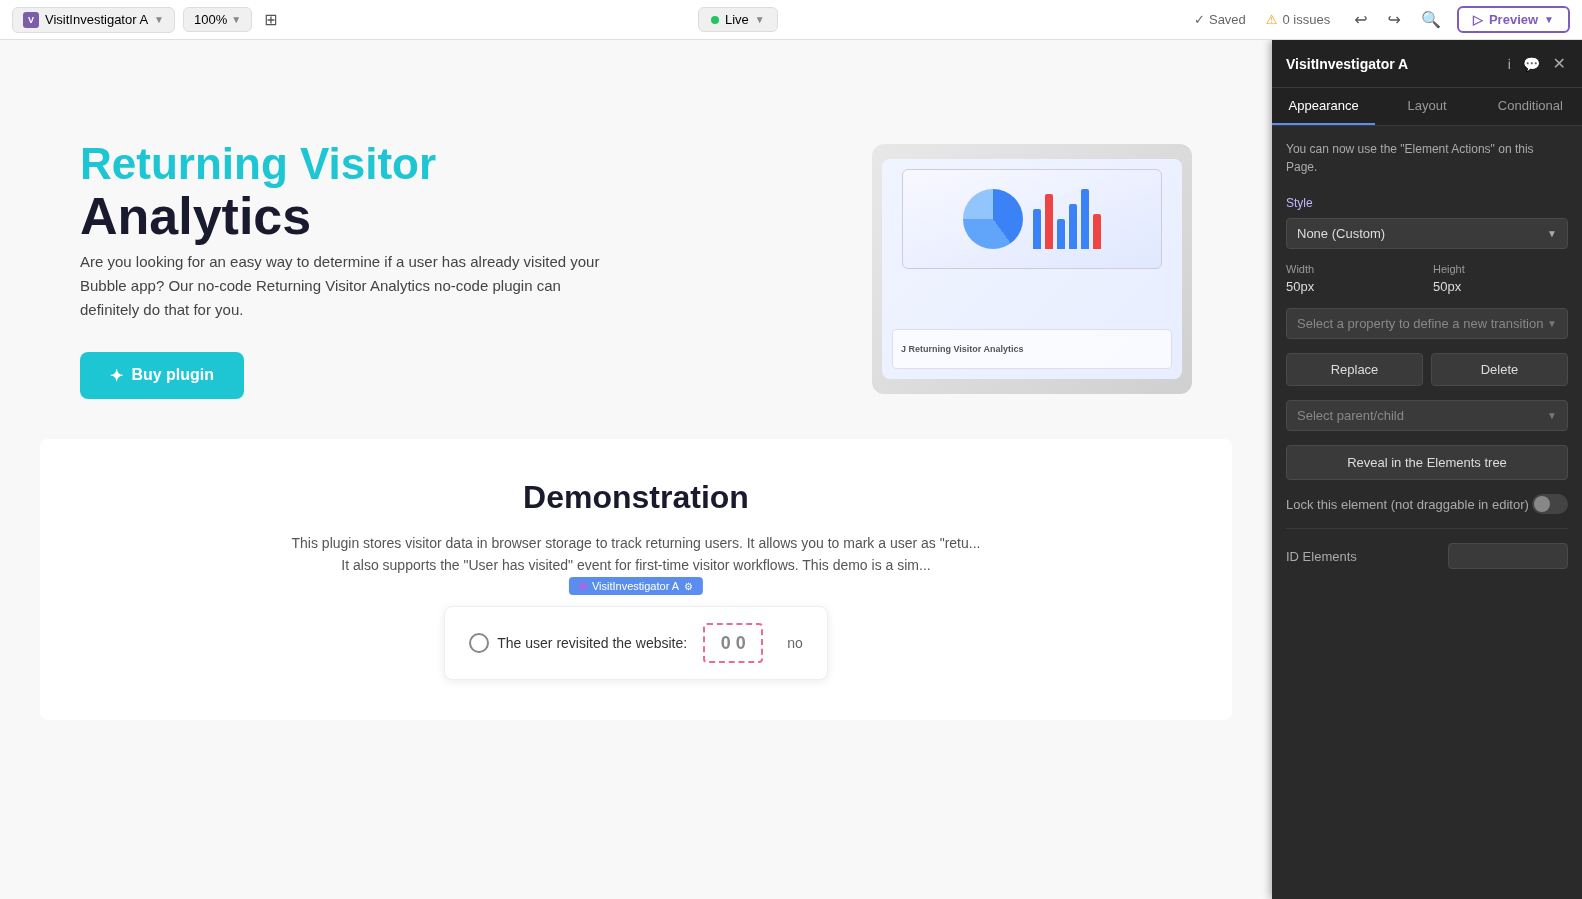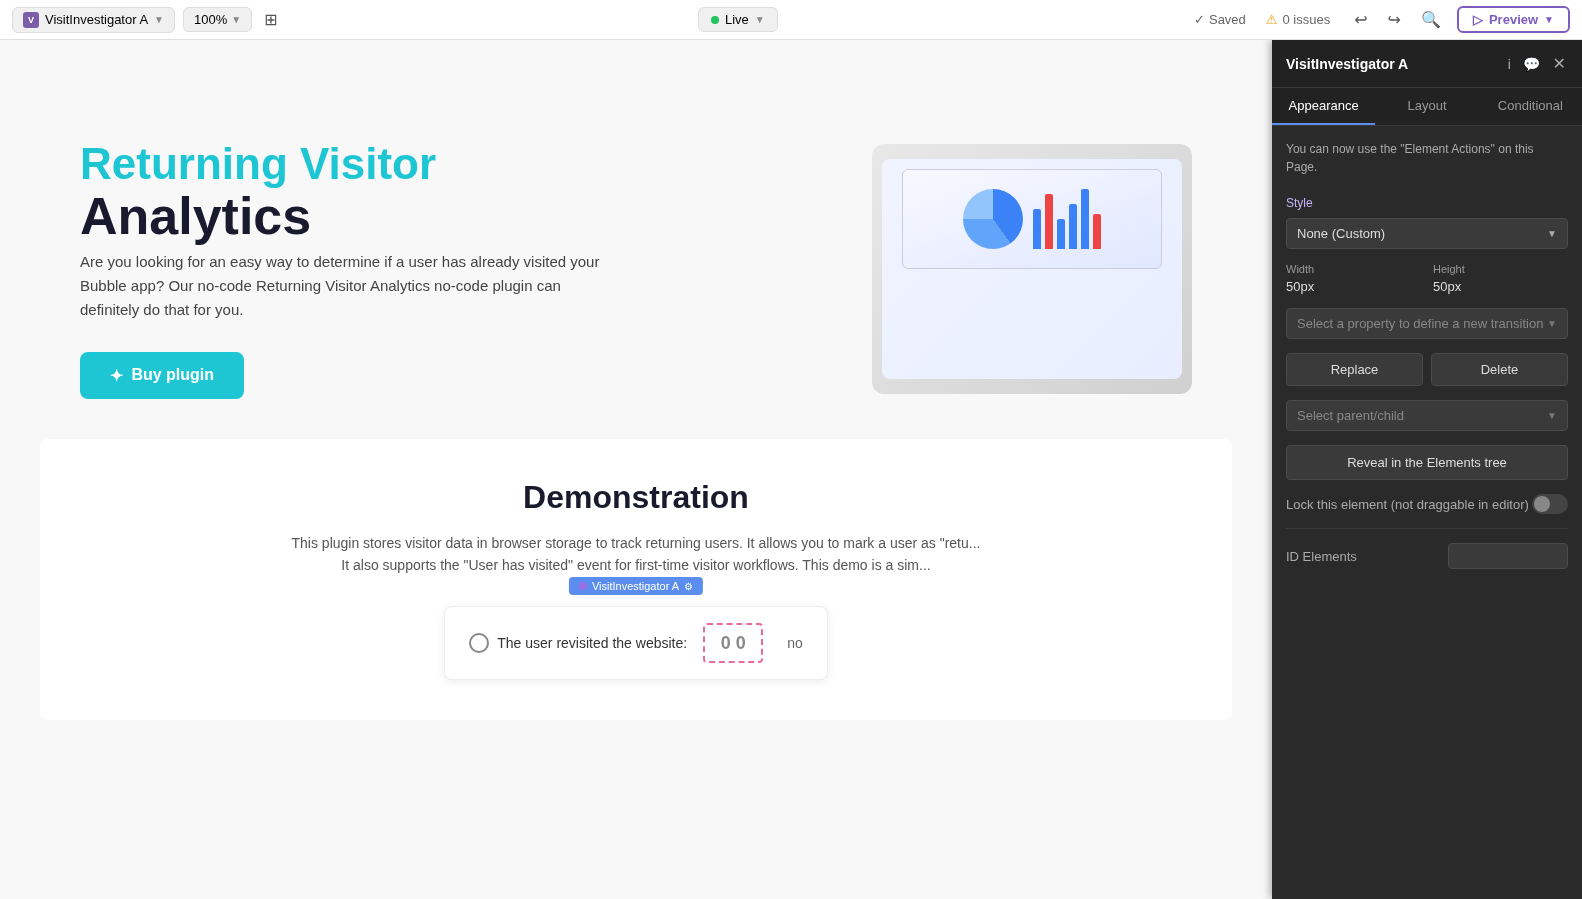--- a/index.html
+++ b/index.html
@@ -286,20 +286,23 @@
                 <div class="iso-chart"></div>
                 <div class="iso-bars">
                   <div class="iso-bar" style="height:40px;"></div>
                   <div class="iso-bar" style="height:55px; background:#ef4444;"></div>
                   <div class="iso-bar" style="height:30px;"></div>
                   <div class="iso-bar" style="height:45px;"></div>
                   <div class="iso-bar" style="height:60px;"></div>
                   <div class="iso-bar" style="height:35px; background:#ef4444;"></div>
                 </div>
               </div>
+              <div style="position:absolute;bottom:10px;left:10px;right:10px;height:40px;background:rgba(255,255,255,0.7);border-radius:4px;border:1px solid #dde;display:flex;align-items:center;padding:0 8px;">
+                <div style="font-size:9px;color:#555;font-weight:600;">J Returning Visitor Analytics</div>
+              </div>
             </div>
           </div>
         </div>
       </div>
 
       <div class="demo-section">
         <h2 class="demo-title">Demonstration</h2>
         <p class="demo-desc">This plugin stores visitor data in browser storage to track returning users. It allows you to mark a user as "retu... It also supports the "User has visited" event for first-time visitor workflows. This demo is a sim...</p>
 
         <div class="demo-widget-area">

